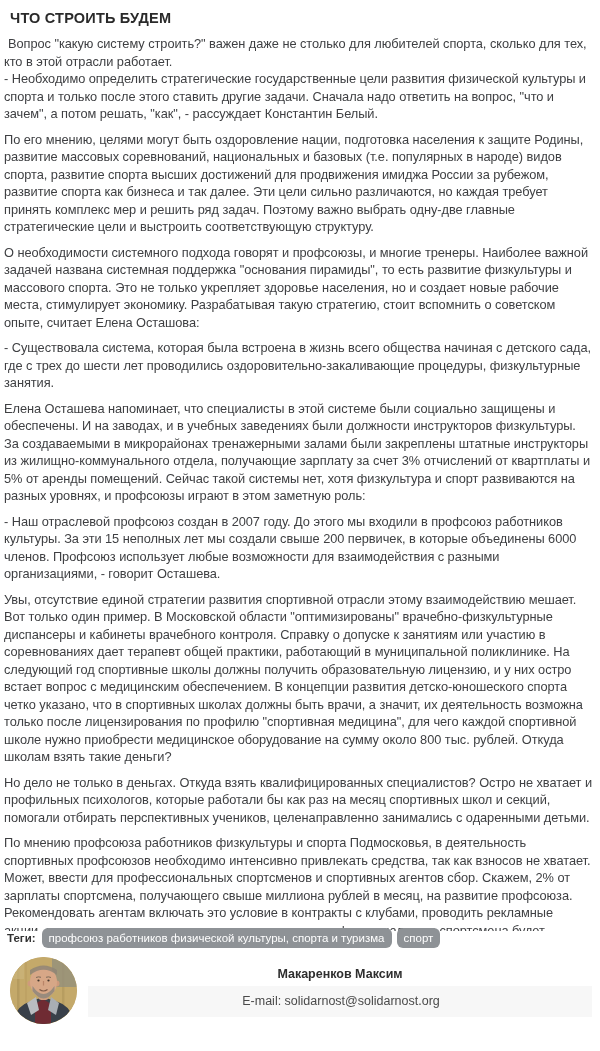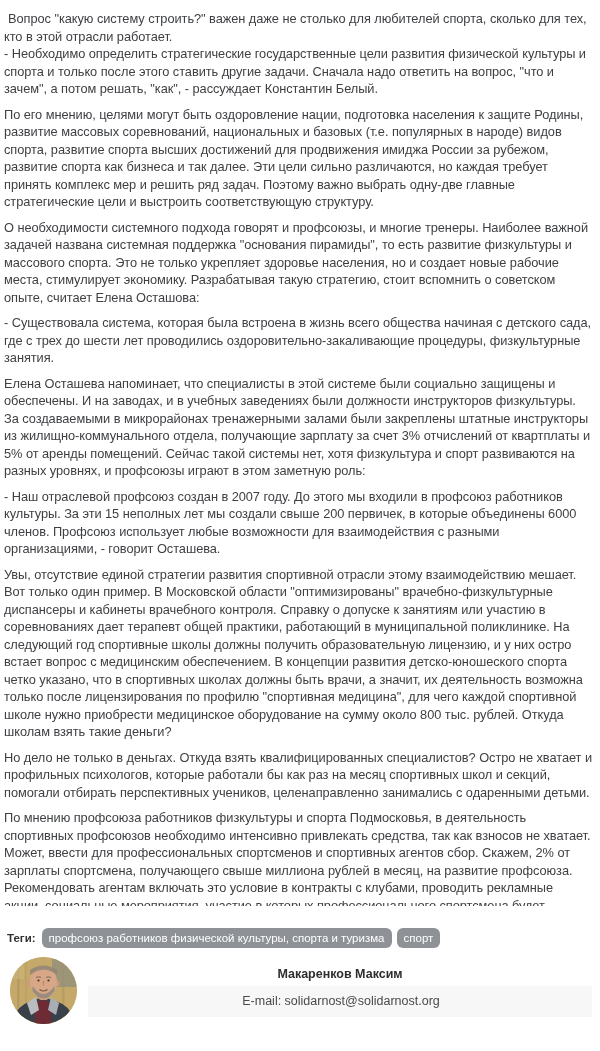--- a/index.html
+++ b/index.html
@@ -41,20 +41,21 @@
   .author-email-strip{
     background:#f7f7f7;color:#4a4a4a;font-size:12.5px;
     padding:8px 6px 9px 8px;
   }
 </style>
 </head>
 <body>
 
 <div class="page">
 
+  <h1 class="article-title">ЧТО СТРОИТЬ БУДЕМ</h1>
 
   <div class="article">
     <p class="lead">Вопрос "какую систему строить?" важен даже не столько для любителей спорта, сколько для тех, кто в этой отрасли работает.</p>
     <p>- Необходимо определить стратегические государственные цели развития физической культуры и спорта и только после этого ставить другие задачи. Сначала надо ответить на вопрос, "что и зачем", а потом решать, "как", - рассуждает Константин Белый.</p>
     <p>По его мнению, целями могут быть оздоровление нации, подготовка населения к защите Родины, развитие массовых соревнований, национальных и базовых (т.е. популярных в народе) видов спорта, развитие спорта высших достижений для продвижения имиджа России за рубежом, развитие спорта как бизнеса и так далее. Эти цели сильно различаются, но каждая требует принять комплекс мер и решить ряд задач. Поэтому важно выбрать одну-две главные стратегические цели и выстроить соответствующую структуру.</p>
     <p>О необходимости системного подхода говорят и профсоюзы, и многие тренеры. Наиболее важной задачей названа системная поддержка "основания пирамиды", то есть развитие физкультуры и массового спорта. Это не только укрепляет здоровье населения, но и создает новые рабочие места, стимулирует экономику. Разрабатывая такую стратегию, стоит вспомнить о советском опыте, считает Елена Осташова:</p>
     <p>- Существовала система, которая была встроена в жизнь всего общества начиная с детского сада, где с трех до шести лет проводились оздоровительно-закаливающие процедуры, физкультурные занятия.</p>
     <p>Елена Осташева напоминает, что специалисты в этой системе были социально защищены и обеспечены. И на заводах, и в учебных заведениях были должности инструкторов физкультуры. За создаваемыми в микрорайонах тренажерными залами были закреплены штатные инструкторы из жилищно-коммунального отдела, получающие зарплату за счет 3% отчислений от квартплаты и 5% от аренды помещений. Сейчас такой системы нет, хотя физкультура и спорт развиваются на разных уровнях, и профсоюзы играют в этом заметную роль:</p>
     <p>- Наш отраслевой профсоюз создан в 2007 году. До этого мы входили в профсоюз работников культуры. За эти 15 неполных лет мы создали свыше 200 первичек, в которые объединены 6000 членов. Профсоюз использует любые возможности для взаимодействия с разными организациями, - говорит Осташева.</p>
     <p>Увы, отсутствие единой стратегии развития спортивной отрасли этому взаимодействию мешает. Вот только один пример. В Московской области "оптимизированы" врачебно-физкультурные диспансеры и кабинеты врачебного контроля. Справку о допуске к занятиям или участию в соревнованиях дает терапевт общей практики, работающий в муниципальной поликлинике. На следующий год спортивные школы должны получить образовательную лицензию, и у них остро встает вопрос с медицинским обеспечением. В концепции развития детско-юношеского спорта четко указано, что в спортивных школах должны быть врачи, а значит, их деятельность возможна только после лицензирования по профилю "спортивная медицина", для чего каждой спортивной школе нужно приобрести медицинское оборудование на сумму около 800 тыс. рублей. Откуда школам взять такие деньги?</p>

